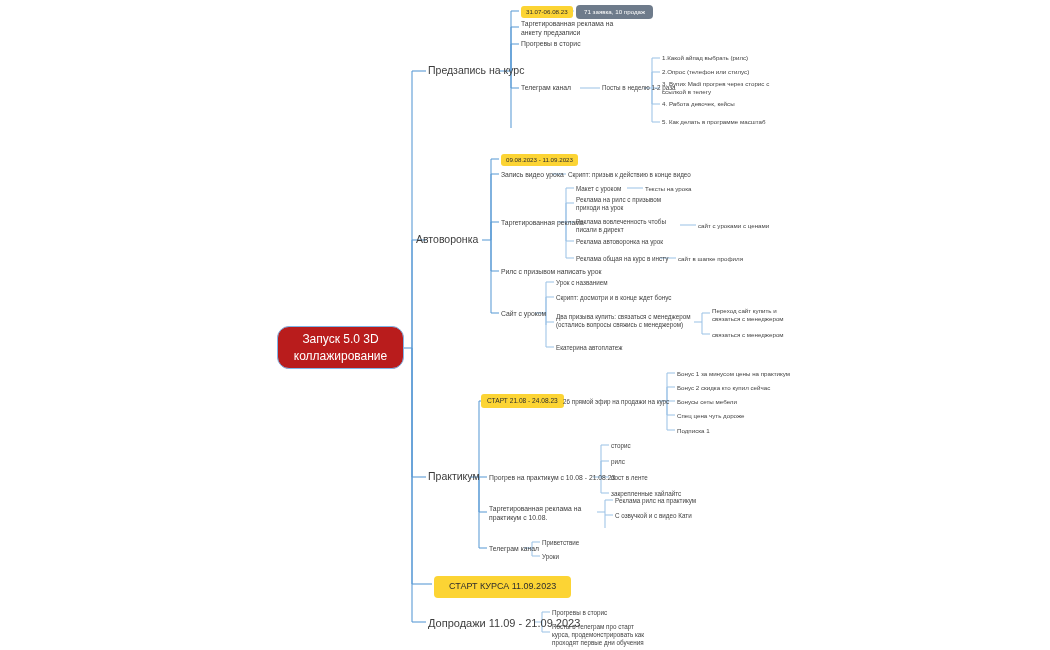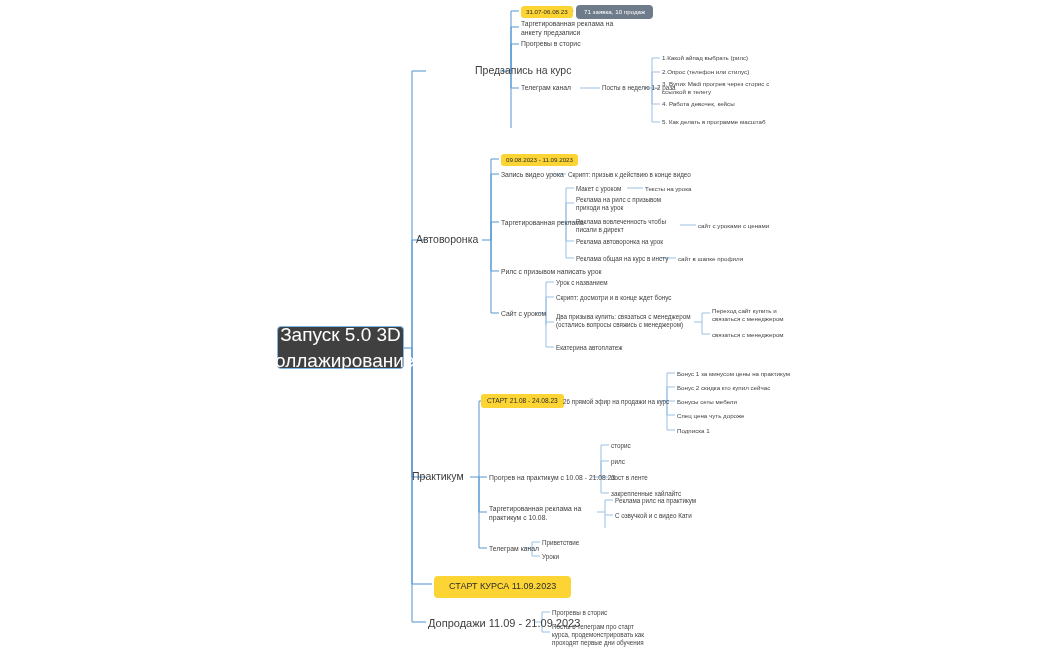--- a/index.html
+++ b/index.html
@@ -23,25 +23,25 @@
   }
   .node {
     position: absolute;
     color: #3a3a3a;
     line-height: 1.28;
     white-space: pre-line;
   }
 
   
   .root {
-    background: #404040;
+    background: #b91c1c;
     border: 1.5px solid #7EB6E8;
-    border-radius: 4px;
+    border-radius: 12px;
     color: #ffffff;
-    font-size: 19px;
+    font-size: 12px;
     line-height: 1.35;
     text-align: center;
     padding: 9px 10px;
     display: flex;
     align-items: center;
     justify-content: center;
   }
 
   
   .lvl1 {
@@ -237,21 +237,21 @@
       <path d="M534,622 H542"></path>
       <path d="M542,622 V612"></path>
       <path d="M542,622 V632"></path>
       <path d="M542,612 H550"></path>
       <path d="M542,632 H550"></path>
     </g>
   </svg>
 
   <div class="node root" style="left:277px; top:326px; width:127px; height:43px;">Запуск 5.0 3D коллажирование</div>
 
-  <div class="node lvl1" style="left:428px; top:64px;margin-left:47px;">Предзапись на курс</div>
+  <div class="node lvl1" style="left:428px; top:64px;">Предзапись на курс</div>
 
   <div class="node badge-yellow" style="left:521px; top:6px;">31.07-06.08.23</div>
   <div class="node badge-grey" style="left:576px; top:5px;">71 заявка, 10 продаж</div>
 
   <div class="node lvl2" style="left:521px; top:20px; width:110px;">Таргетированная реклама на анкету предзаписи</div>
   <div class="node lvl2" style="left:521px; top:40px;">Прогревы в сторис</div>
   <div class="node lvl2" style="left:521px; top:84px;">Телеграм канал</div>
   <div class="node lvl3" style="left:602px; top:84px;">Посты в неделю 1-2 раза</div>
 
   <div class="node lvl4" style="left:662px; top:54px; width:120px;">1.Какой айпад выбрать (рилс)</div>
@@ -286,21 +286,21 @@
 
   <div class="node lvl2" style="left:501px; top:310px;">Сайт с уроком</div>
 
   <div class="node lvl3" style="left:556px; top:279px;">Урок с названием</div>
   <div class="node lvl3" style="left:556px; top:294px;">Скрипт: досмотри и в конце ждет бонус</div>
   <div class="node lvl3" style="left:556px; top:313px; width:140px;">Два призыва купить: связаться с менеджером (остались вопросы свяжись с менеджером)</div>
   <div class="node lvl4" style="left:712px; top:307px; width:92px;">Переход сайт купить и связаться с менеджером</div>
   <div class="node lvl4" style="left:712px; top:331px;">связаться с менеджером</div>
   <div class="node lvl3" style="left:556px; top:344px;">Екатерина автоплатеж</div>
 
-  <div class="node lvl1" style="left:412px; top:470px;">Практикум</div>
+  <div class="node lvl1" style="left:428px; top:470px;">Практикум</div>
 
   <div class="node badge-yellow mid" style="left:481px; top:394px;">СТАРТ 21.08 - 24.08.23</div>
   <div class="node lvl3" style="left:563px; top:398px;">26 прямой эфир на продажи на курс</div>
 
   <div class="node lvl4" style="left:677px; top:370px;">Бонус 1 за минусом цены на практикум</div>
   <div class="node lvl4" style="left:677px; top:384px;">Бонус 2 скидка кто купил сейчас</div>
   <div class="node lvl4" style="left:677px; top:398px;">Бонусы сеты мебели</div>
   <div class="node lvl4" style="left:677px; top:412px;">Спец цена чуть дороже</div>
   <div class="node lvl4" style="left:677px; top:427px;">Подписка 1</div>
 

